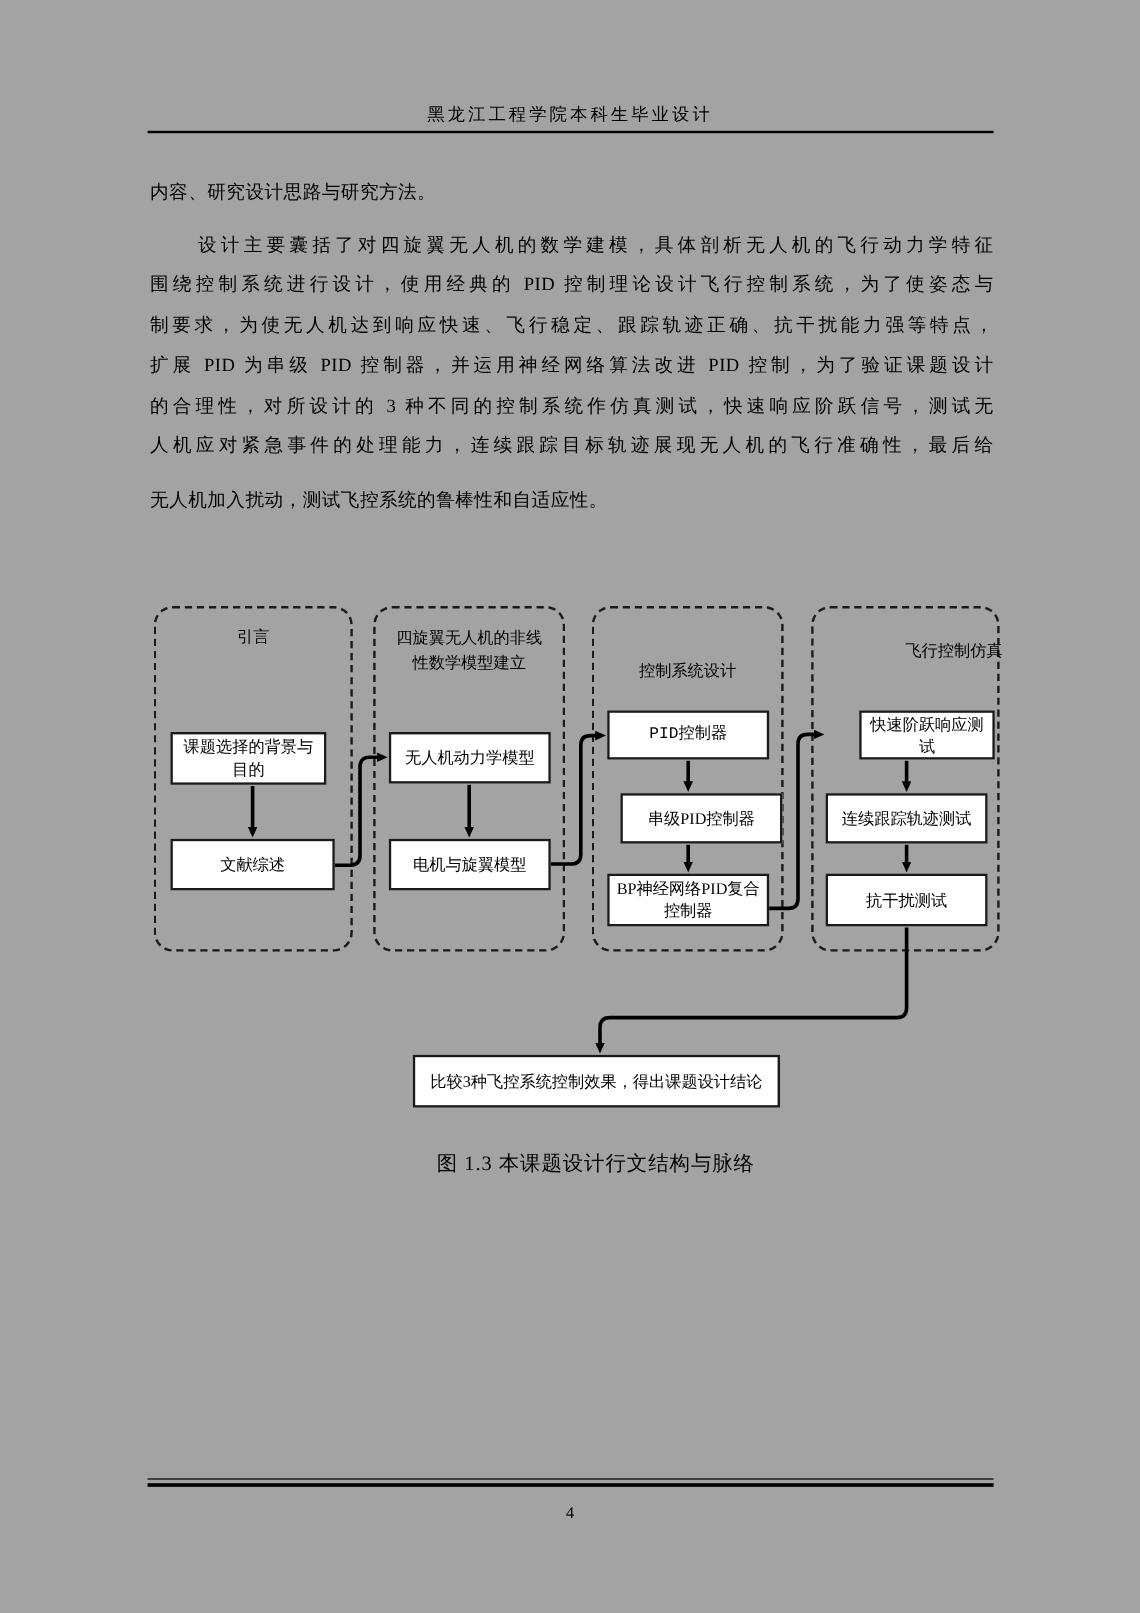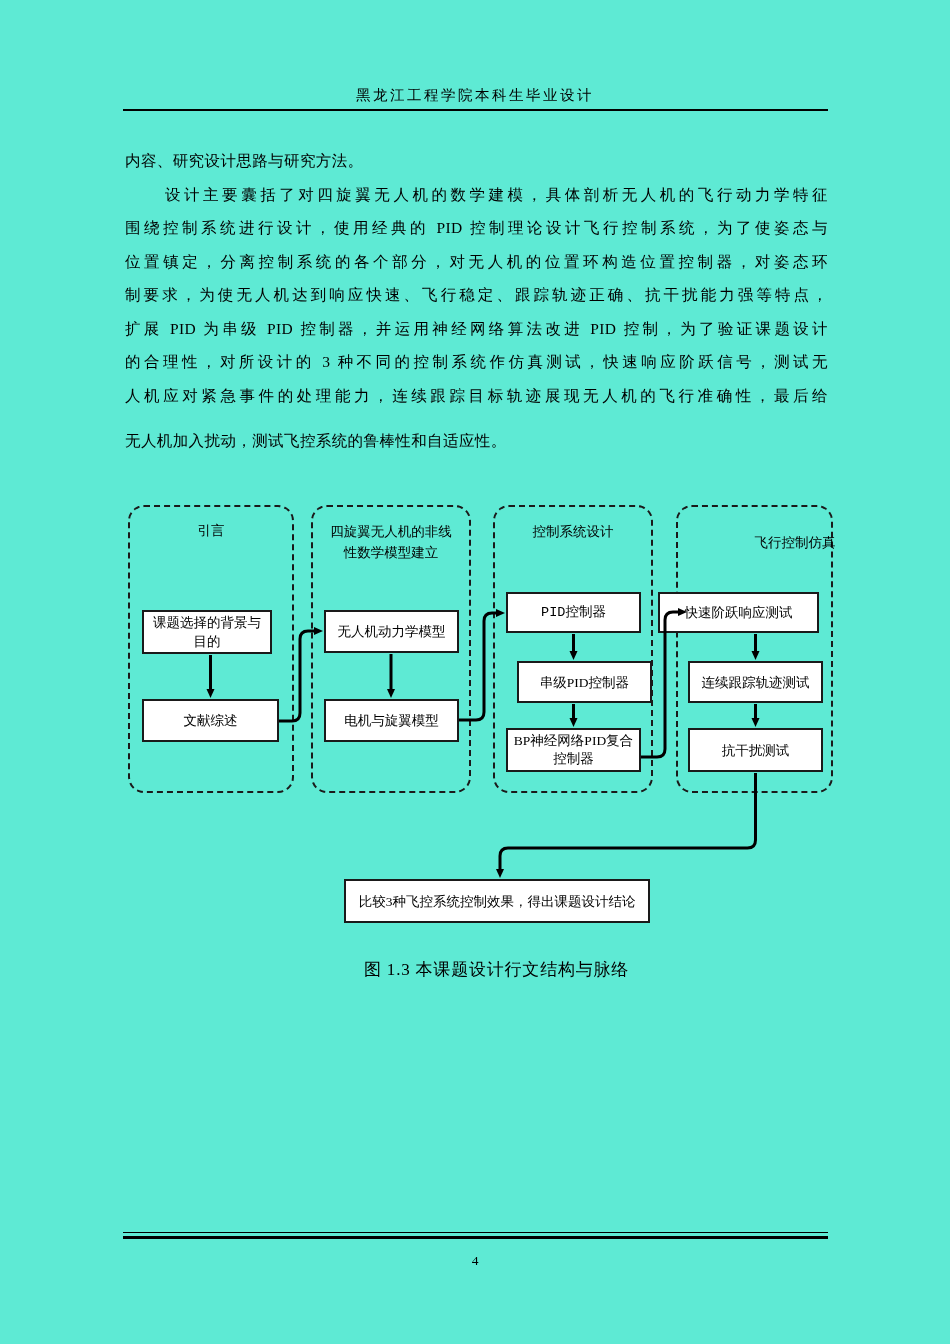--- a/index.html
+++ b/index.html
@@ -1,20 +1,20 @@
 <!DOCTYPE html>
 <html><head>
 <meta charset="utf-8">
 <style>
   html,body { margin:0; padding:0; background:#ffffff; }
   .page {
     position: relative;
     width: 950px;
     height: 1344px;
-    background: #5eead4;
+    background: #a3a3a3;
     color: #000000;
     font-family: "Liberation Serif", "DejaVu Serif", serif;
     overflow: hidden;
   }
   
   .header-title {
     position: absolute;
     top: 86px; left: 0; width: 100%;
     text-align: center;
     font-size: 14.5px;
@@ -37,21 +37,21 @@
     line-height: 24px;
     white-space: nowrap;
   }
   .bodytext .jline {
     white-space: normal;
     text-align: justify;
     text-align-last: justify;
     overflow: hidden;
   }
   .bodytext .tline { text-align: left; margin-top: 12px; }
-  .bodytext .indent { padding-left: 40px; }
+  .bodytext .indent { padding-left: 40px; margin-top: 10px; }
   
   .fc { position: absolute; inset: 0; }
   .dash-col {
     position: absolute;
     border: 2px dashed #1a1a1a;
     border-radius: 16px;
     box-sizing: border-box;
     background: transparent;
   }
   .col-title {
@@ -103,59 +103,58 @@
 
 <div class="page">
 
   <div class="header-title">黑龙江工程学院本科生毕业设计</div>
   <div class="header-rule"></div>
 
   <div class="bodytext">
     <div class="bline tline">内容、研究设计思路与研究方法。</div>
     <div class="bline jline indent">设计主要囊括了对四旋翼无人机的数学建模，具体剖析无人机的飞行动力学特征</div>
     <div class="bline jline">围绕控制系统进行设计，使用经典的 PID 控制理论设计飞行控制系统，为了使姿态与</div>
-    <div class="bline jline">位置镇定，分离控制系统的各个部分，对无人机的位置环构造位置控制器，对姿态环</div>
     <div class="bline jline">制要求，为使无人机达到响应快速、飞行稳定、跟踪轨迹正确、抗干扰能力强等特点，</div>
     <div class="bline jline">扩展 PID 为串级 PID 控制器，并运用神经网络算法改进 PID 控制，为了验证课题设计</div>
     <div class="bline jline">的合理性，对所设计的 3 种不同的控制系统作仿真测试，快速响应阶跃信号，测试无</div>
     <div class="bline jline">人机应对紧急事件的处理能力，连续跟踪目标轨迹展现无人机的飞行准确性，最后给</div>
     <div class="bline tline">无人机加入扰动，测试飞控系统的鲁棒性和自适应性。</div>
   </div>
 
   <div class="fc">
 
     <div class="dash-col" style="left:128px; top:505px; width:166px; height:288px;"></div>
     <div class="dash-col" style="left:311px; top:505px; width:160px; height:288px;"></div>
     <div class="dash-col" style="left:493px; top:505px; width:160px; height:288px;"></div>
     <div class="dash-col" style="left:676px; top:505px; width:157px; height:288px;"></div>
 
     <div class="col-title" style="left:128px; top:506px; width:166px; height:48px;">
         <span>引言</span>
       </div>
     <div class="col-title" style="left:311px; top:518px; width:160px; height:48px;">
         <span>四旋翼无人机的非线性数学模型建立</span>
       </div>
-    <div class="col-title" style="left:493px; top:508px; width:160px; height:48px;font-family:Liberation Mono, monospace;">
+    <div class="col-title" style="left:493px; top:534px; width:160px; height:48px;">
         <span>控制系统设计</span>
       </div>
     <div class="col-title" style="left:692px; top:518px; width:157px; height:48px;text-align:right;">
         <span>飞行控制仿真</span>
       </div>
 
     <div class="fc-box" style="left:142px; top:610px; width:130px; height:44px;">课题选择的背景与目的</div>
     <div class="fc-box" style="left:142px; top:699px; width:137px; height:43px;">文献综述</div>
 
     <div class="fc-box" style="left:324px; top:610px; width:135px; height:43px;">无人机动力学模型</div>
     <div class="fc-box" style="left:324px; top:699px; width:135px; height:43px;">电机与旋翼模型</div>
 
     <div class="fc-box" style="left:506px; top:592px; width:135px; height:41px;font-family:Liberation Mono, monospace;">PID控制器</div>
     <div class="fc-box" style="left:517px; top:661px; width:135px; height:42px;">串级PID控制器</div>
     <div class="fc-box" style="left:506px; top:728px; width:135px; height:44px; line-height:18px;">BP神经网络PID复合控制器</div>
 
-    <div class="fc-box" style="left:658px; top:592px; width:161px; height:41px;">快速阶跃响应测试</div>
+    <div class="fc-box" style="left:716px; top:592px; width:113px; height:41px;">快速阶跃响应测试</div>
     <div class="fc-box" style="left:688px; top:661px; width:135px; height:42px;">连续跟踪轨迹测试</div>
     <div class="fc-box" style="left:688px; top:728px; width:135px; height:44px;">抗干扰测试</div>
 
     <div class="fc-box" style="left:344px; top:879px; width:306px; height:44px;">比较3种飞控系统控制效果，得出课题设计结论</div>
 
     <svg class="arrows" width="950" height="1344" viewBox="0 0 950 1344">
       <defs>
         <marker id="ah" markerWidth="10" markerHeight="10" refX="1" refY="4" orient="auto" markerUnits="userSpaceOnUse">
           <path d="M0,0 L9,4 L0,8 Z" fill="#000"></path>
         </marker>

